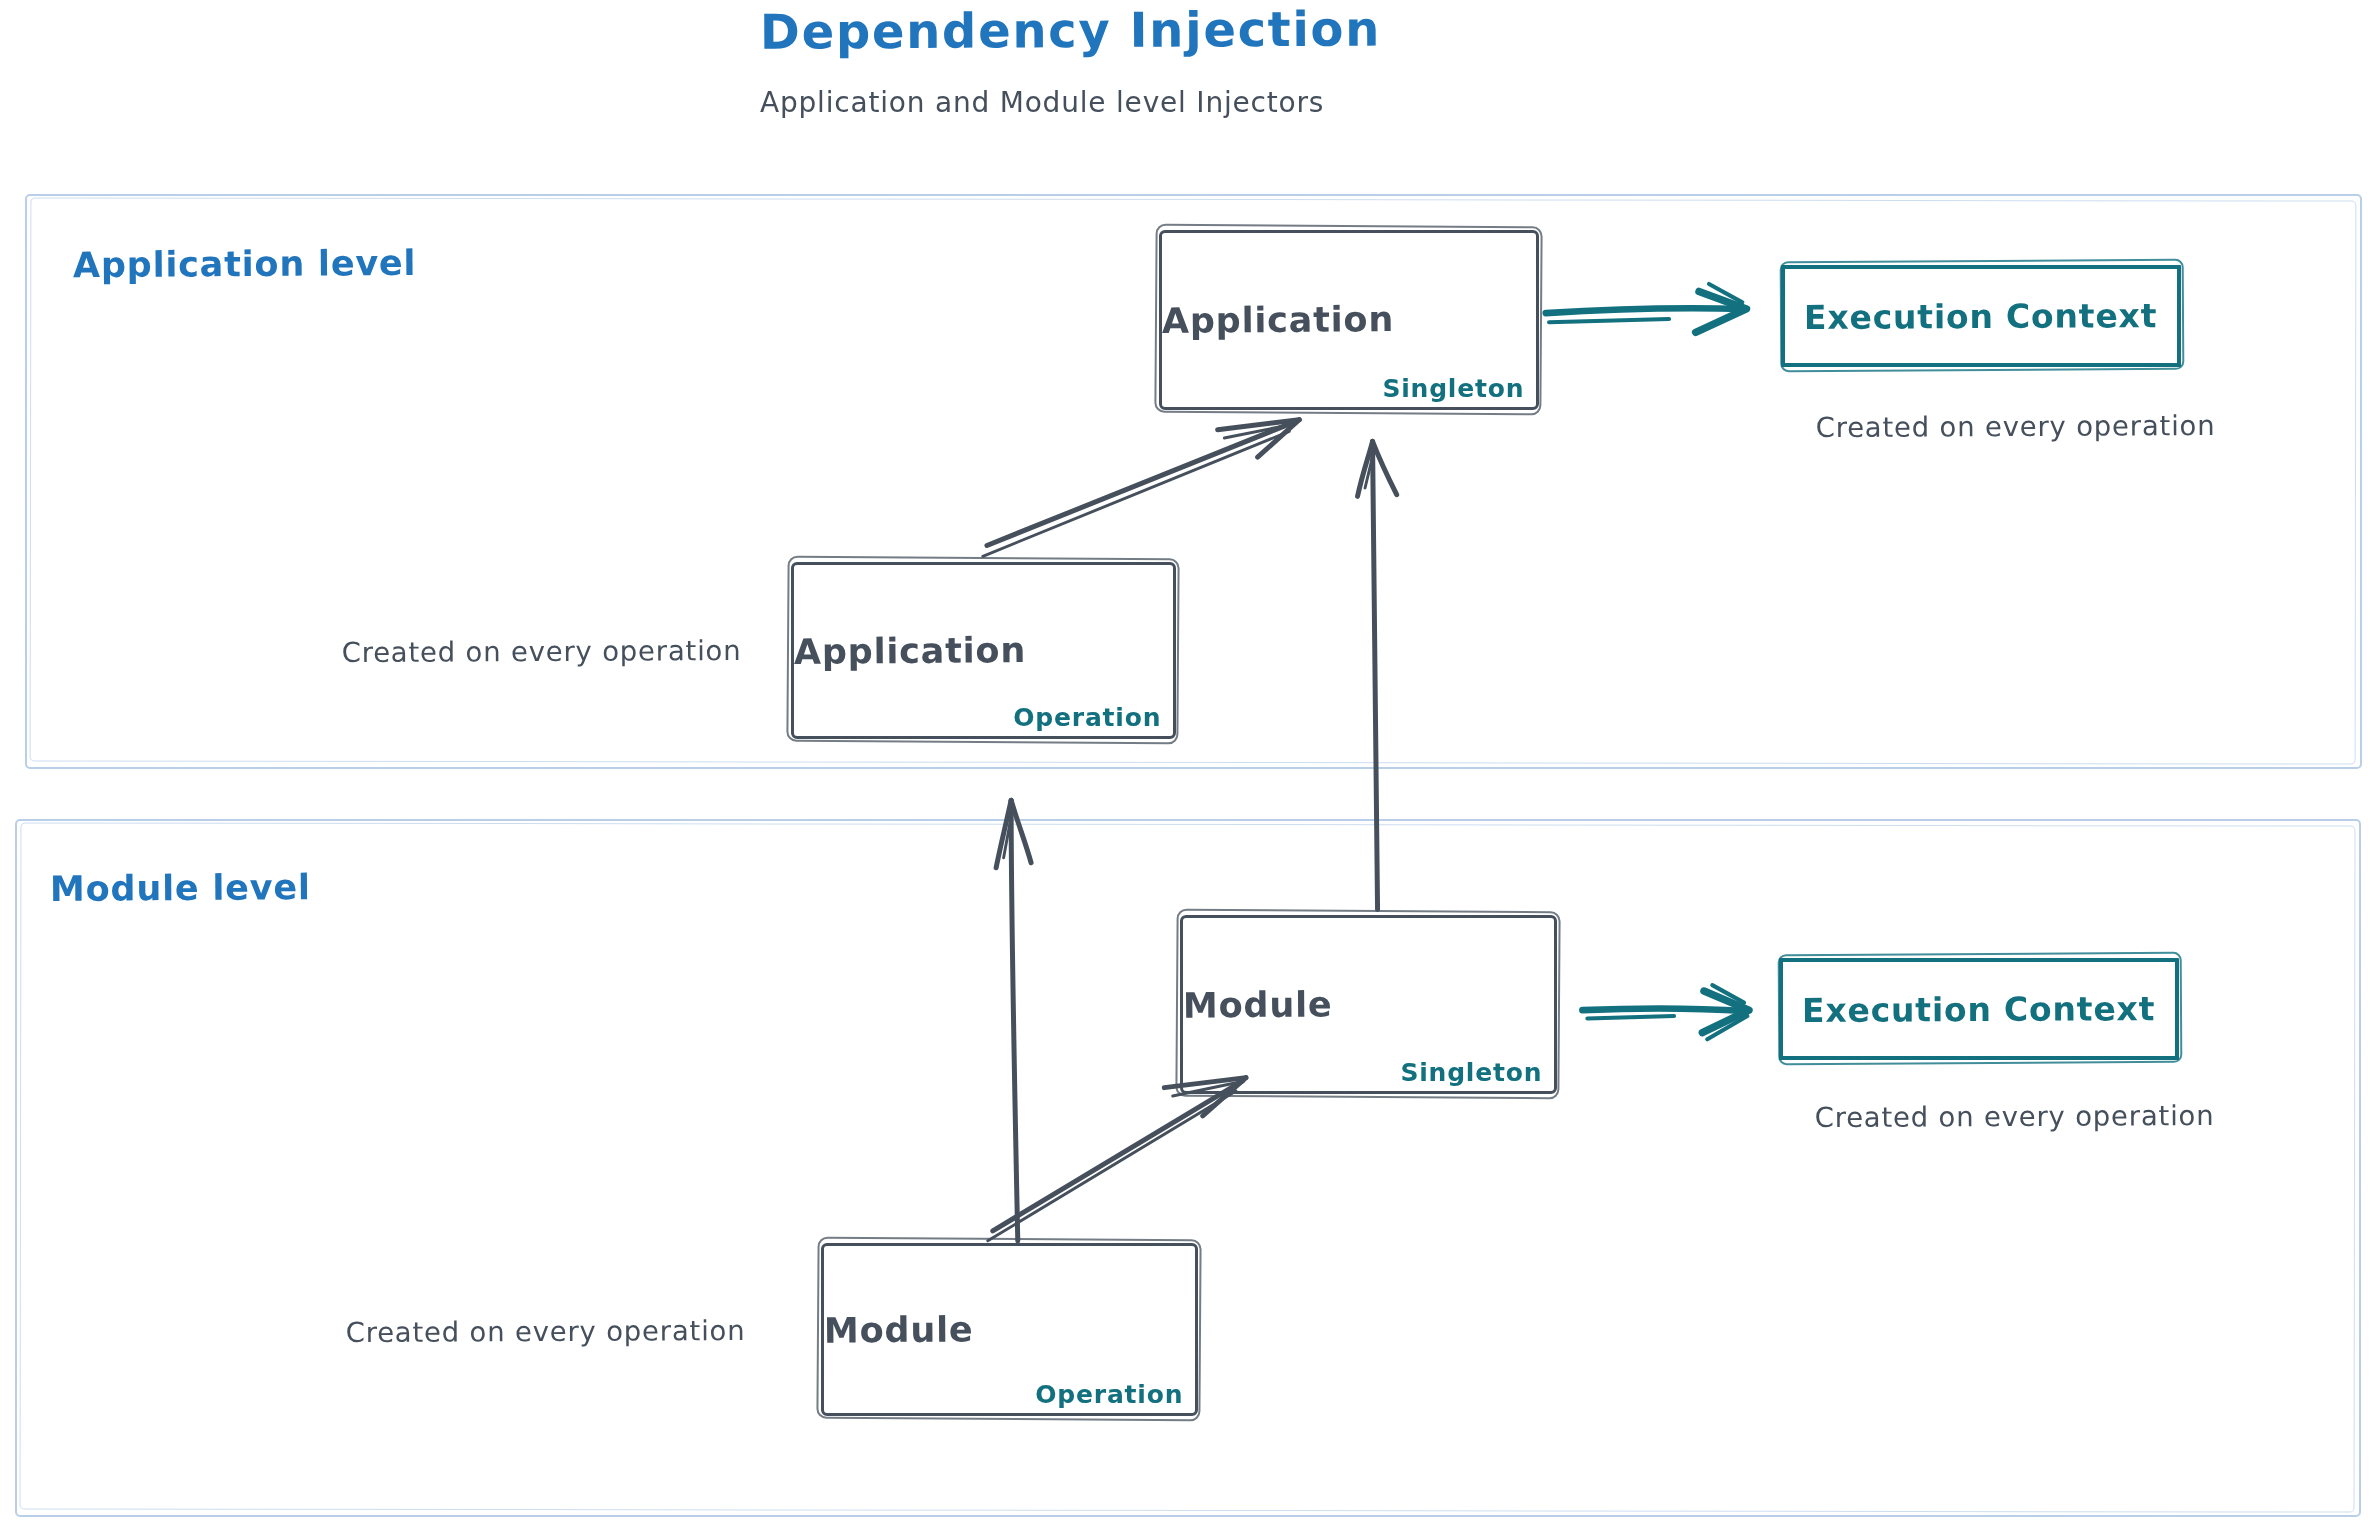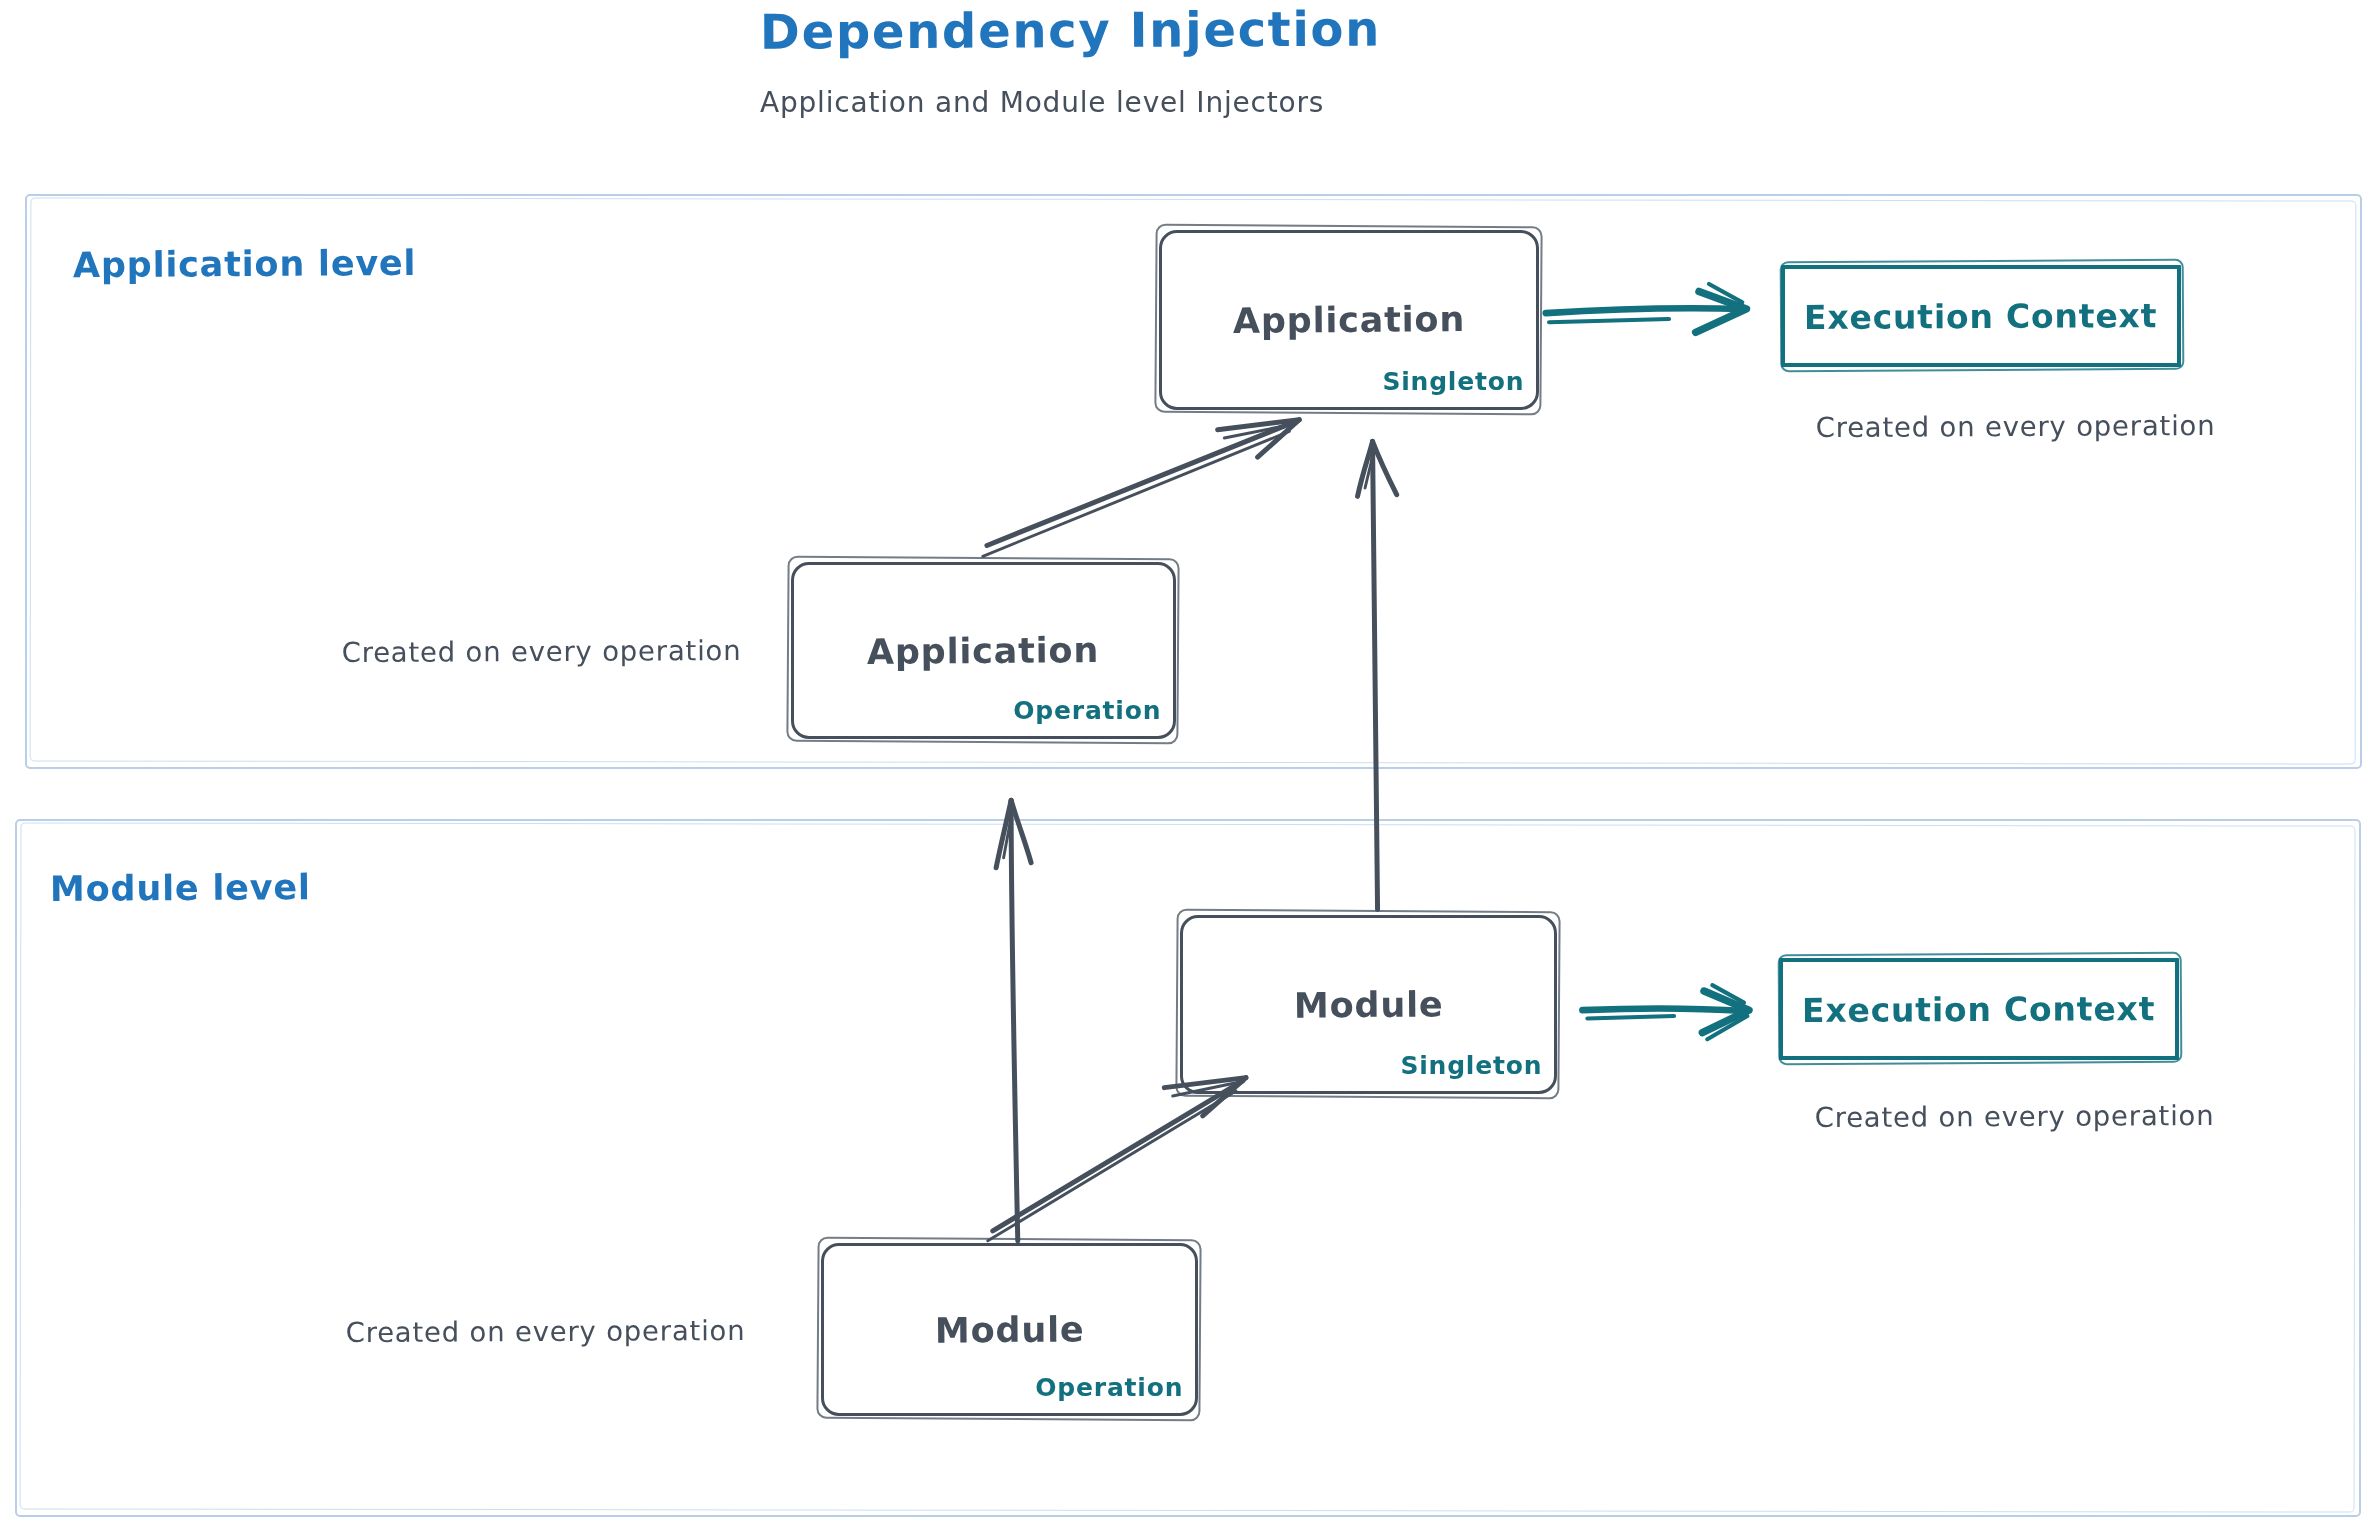--- a/index.html
+++ b/index.html
@@ -60,45 +60,44 @@
     font-size: 35px;
     font-weight: 600;
     letter-spacing: 0.8px;
     transform: rotate(-0.4deg);
   }
 
   
   .node {
     position: absolute;
     border: 3.3px solid #46505c;
-    border-radius: 18px;
+    border-radius: 6px;
     background: #ffffff;
     display: flex;
     align-items: center;
-    justify-content: center;
   }
   .node::after {
     content: "";
     position: absolute;
     inset: -8.3px -5.8px -6.7px -7.5px;
     border: 2.1px solid rgba(70, 80, 92, 0.75);
     border-radius: 10px;
     transform: rotate(0.4deg);
     pointer-events: none;
   }
   .node-title {
     color: #46505c;
     font-size: 35px;
     font-weight: 600;
     letter-spacing: 0.8px;
     transform: rotate(-0.5deg);
   }
   .node-tag {
     position: absolute;
-    right: 11.7px; bottom: 11px;
+    right: 11.7px; bottom: 4px;
     color: #12707f;
     font-size: 25px;
     font-weight: 600;
     letter-spacing: 0.8px;
   }
   .box-app-singleton { left: 1159px; top: 230px;  width: 380px; height: 180px; }
   .box-app-operation { left: 791px;  top: 562px;  width: 385px; height: 177px; }
   .box-mod-singleton { left: 1180px; top: 915px; width: 377px; height: 179px; }
   .box-mod-operation { left: 821px;  top: 1243px; width: 377px; height: 173px; }
 

